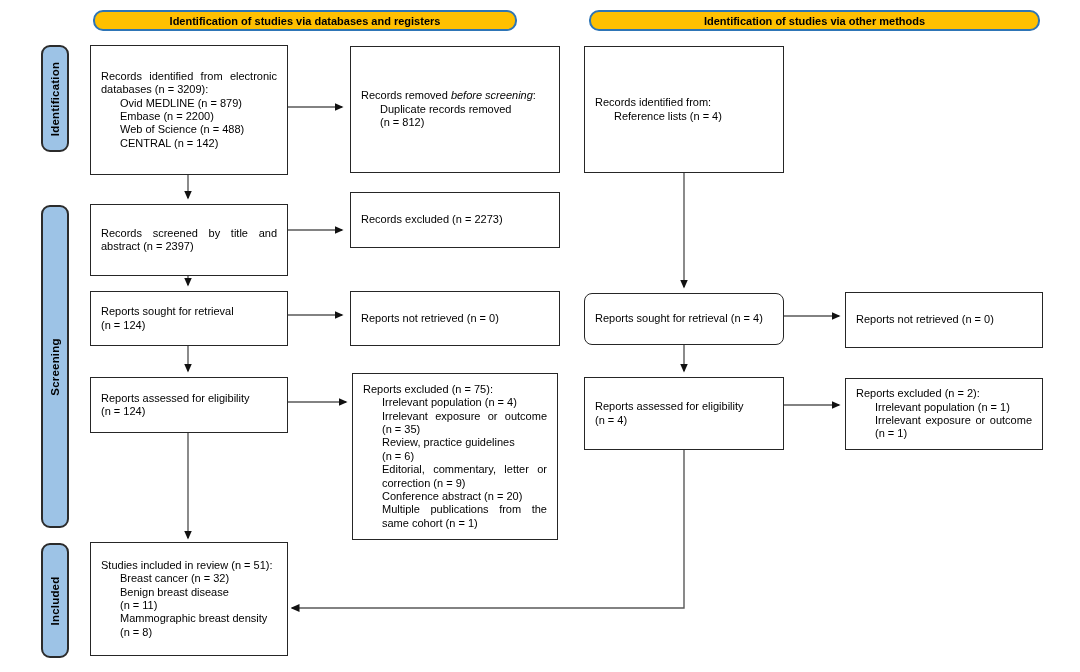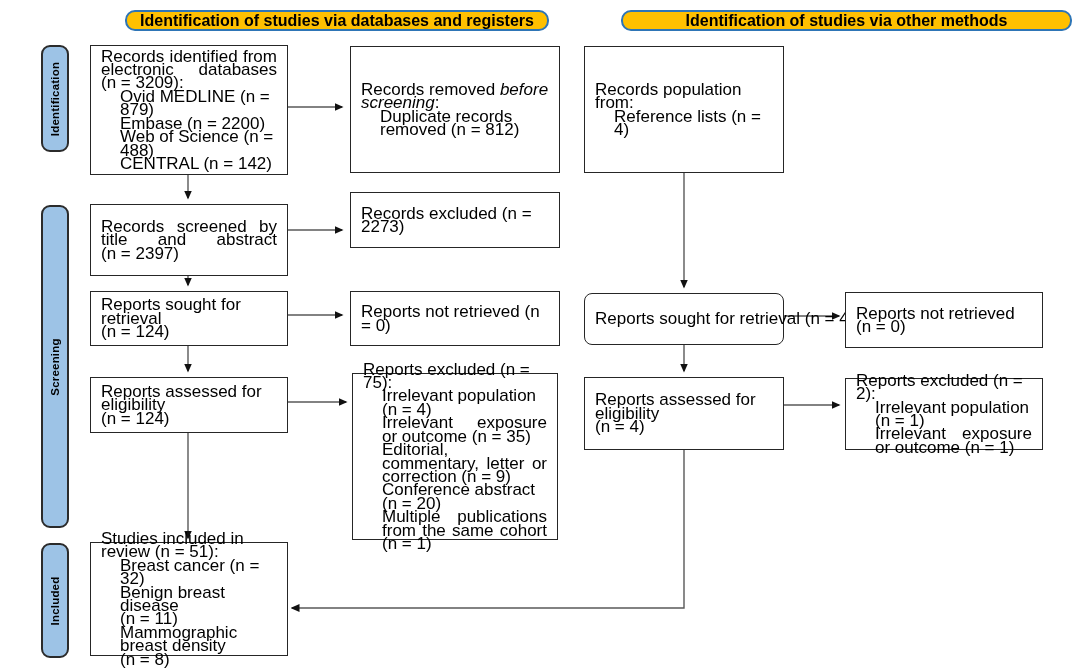--- a/index.html
+++ b/index.html
@@ -10,36 +10,36 @@
   }
   html,body{margin:0;padding:0;background:var(--bg);}
   .canvas{
     position:relative; width:1080px; height:672px; background:var(--bg);
     font-family:"Liberation Sans", sans-serif; color:#000; overflow:hidden;
   }
   .hdr{
     position:absolute; box-sizing:border-box;
     background:var(--header-fill); border:2px solid var(--header-border);
     border-radius:10px; display:flex; align-items:center; justify-content:center;
-    font-weight:bold; font-size:16px; text-align:center;margin-left:32px;
+    font-weight:bold; font-size:11px; text-align:center;
   }
   .side{
     position:absolute; box-sizing:border-box;
     background:var(--sidebar-fill); border:2px solid var(--sidebar-border);
     border-radius:9px; display:flex; align-items:center; justify-content:center;
   }
   .side span{
     transform:rotate(-90deg); white-space:nowrap;
     font-weight:bold; font-size:11.5px; letter-spacing:0.2px;
   }
   .box{
     position:absolute; box-sizing:border-box; background:#fff;
     border:1.8px solid var(--box-border);
     display:flex; flex-direction:column; justify-content:center;
-    padding:13px 10px; font-size:17px; line-height:13.4px;
+    padding:13px 10px; font-size:11px; line-height:13.4px;
   }
   .para{white-space:pre-line;}
   .para.ind{padding-left:19px;}
   .para.jst{text-align:justify;}
   .para.nw{white-space:nowrap;}
   svg.arrows{position:absolute; left:0; top:0; pointer-events:none;}
 </style>
 </head>
 <body>
 
@@ -115,27 +115,29 @@
   <div class="box" style="left:350px; top:192px; width:210px; height:56px;">
       <div class="para"><span>Records excluded (n = 2273)</span></div>
     </div>
   <div class="box" style="left:350px; top:291px; width:210px; height:55px;">
       <div class="para"><span>Reports not retrieved (n = 0)</span></div>
     </div>
   <div class="box" style="left:352px; top:373px; width:206px; height:167px;">
       <div class="para"><span>Reports excluded (n = 75):</span></div>
       <div class="para ind"><span>Irrelevant population (n = 4)</span></div>
       <div class="para ind jst"><span>Irrelevant exposure or outcome (n&nbsp;=&nbsp;35)</span></div>
+      <div class="para ind"><span>Review, practice guidelines
+(n = 6)</span></div>
       <div class="para ind jst"><span>Editorial, commentary, letter or correction (n&nbsp;=&nbsp;9)</span></div>
       <div class="para ind"><span>Conference abstract (n = 20)</span></div>
       <div class="para ind jst"><span>Multiple publications from the same cohort (n&nbsp;=&nbsp;1)</span></div>
     </div>
 
   <div class="box" style="left:584px; top:46px; width:200px; height:127px;">
-      <div class="para"><span>Records population from:</span></div>
+      <div class="para"><span>Records identified from:</span></div>
       <div class="para ind"><span>Reference lists (n = 4)</span></div>
     </div>
   <div class="box" style="left:584px; top:293px; width:200px; height:52px;border-radius:8px;">
       <div class="para nw"><span>Reports sought for retrieval (n = 4)</span></div>
     </div>
   <div class="box" style="left:584px; top:377px; width:200px; height:73px;">
       <div class="para"><span>Reports assessed for eligibility
 (n = 4)</span></div>
     </div>
 

